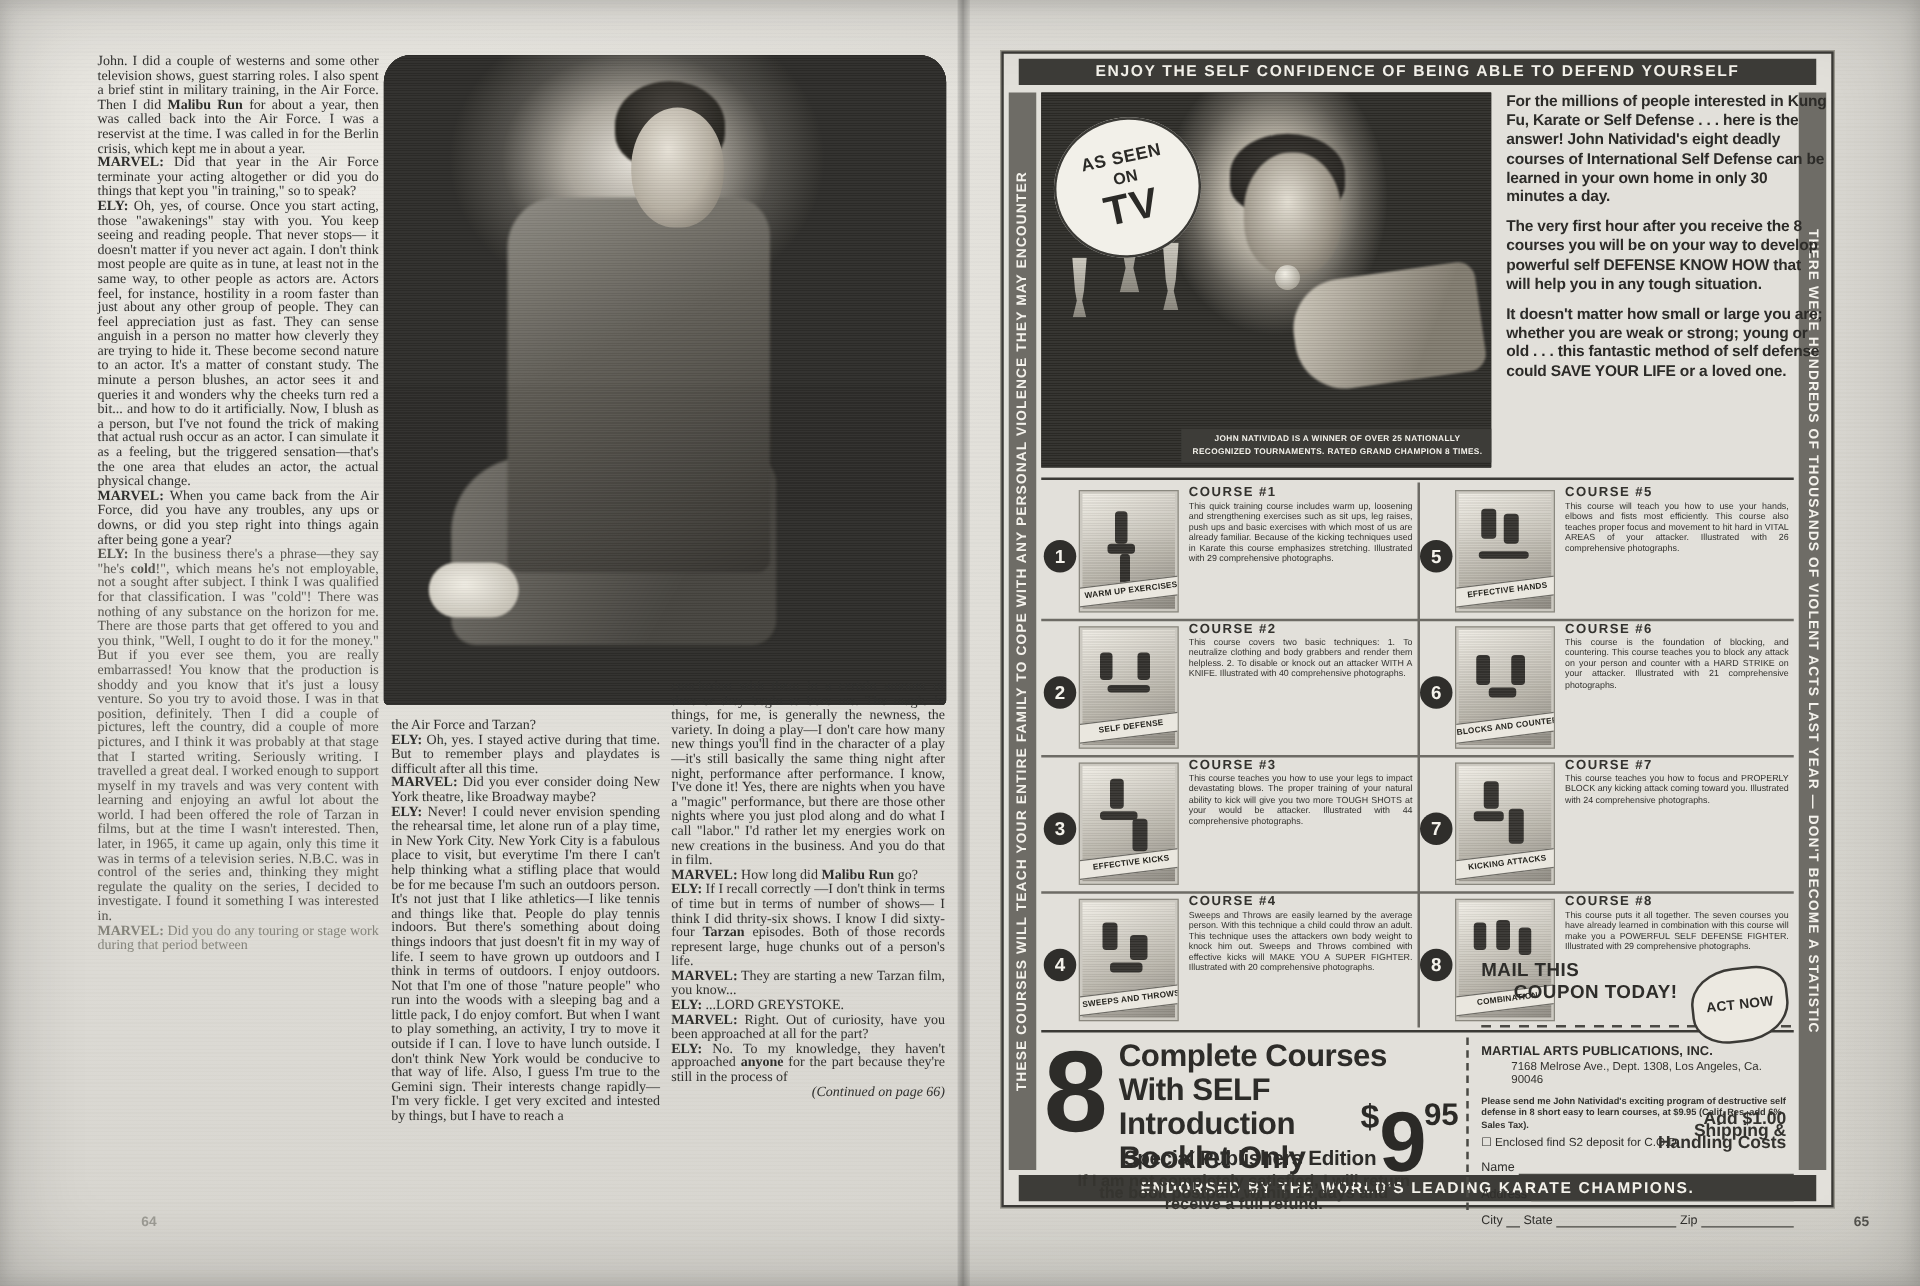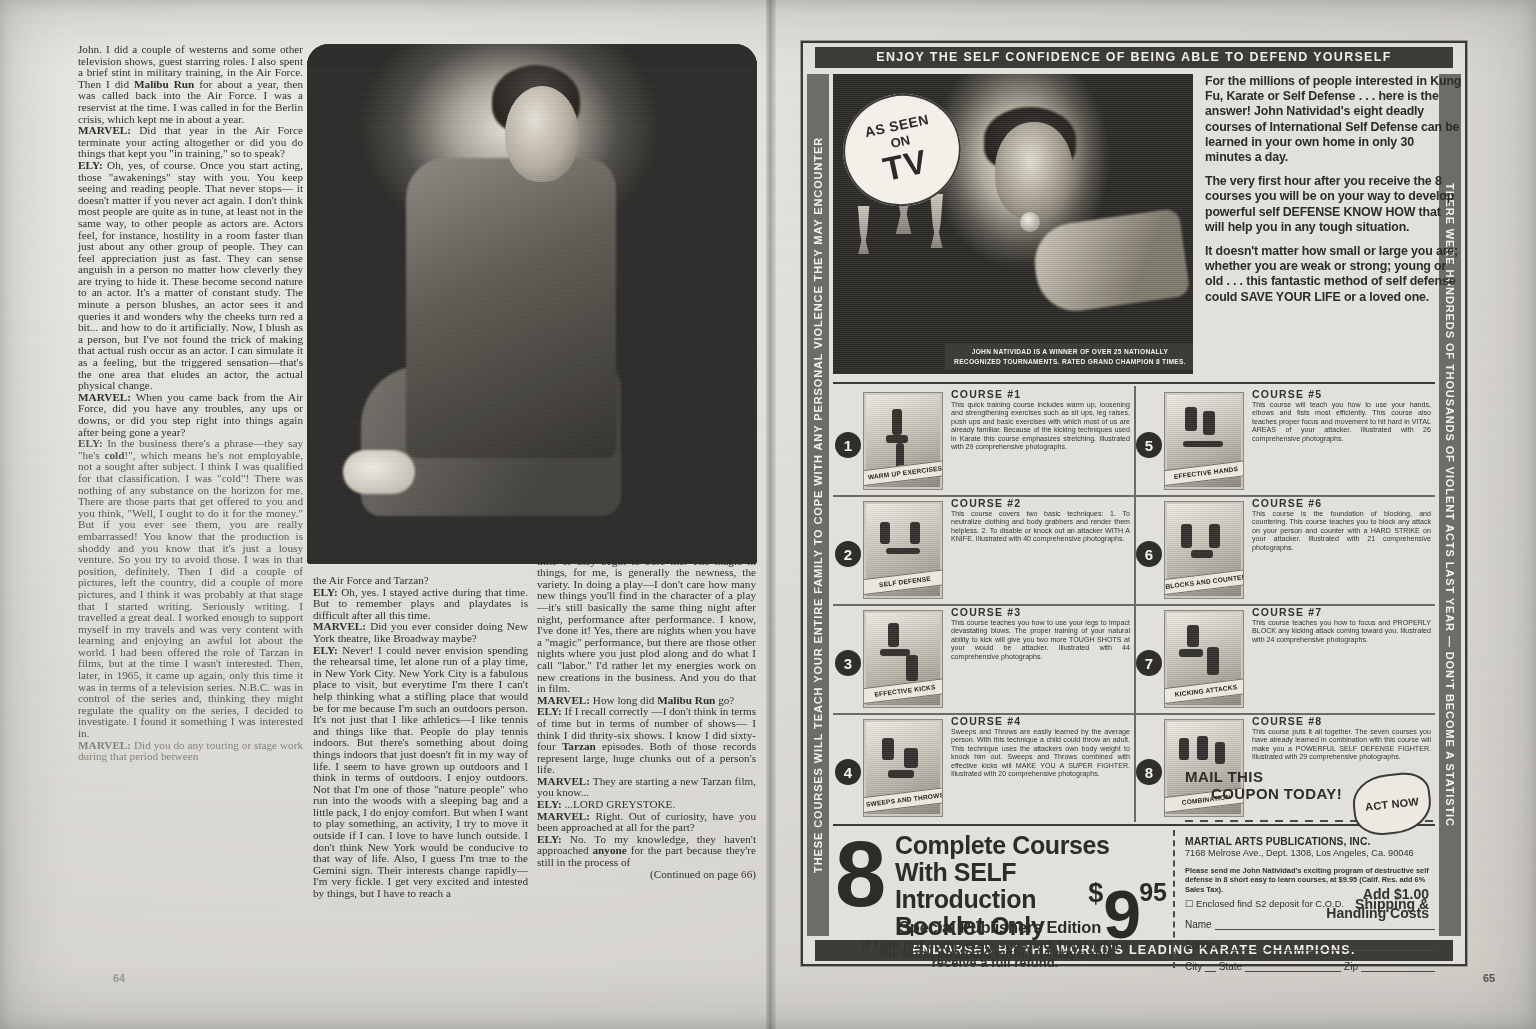--- a/index.html
+++ b/index.html
@@ -175,21 +175,21 @@
   .mailThis .l2{margin-left:26px;}
   .actNow{position:absolute;right:4px;top:-56px;width:74px;height:56px;
      background:#ece9e1;border:2px solid #3b3a36;
      border-radius:46% 34% 50% 38%;
      display:flex;align-items:center;justify-content:center;
      font-family:"Liberation Sans",sans-serif;font-weight:bold;font-size:11px;
      color:#2b2a27;transform:rotate(-6deg);letter-spacing:.2px;}
   .couponTop{position:absolute;left:10px;top:-10px;right:0;height:2px;
      background:repeating-linear-gradient(90deg,#4a4944 0 8px,transparent 8px 15px);}
   .pub{font-family:"Liberation Sans",sans-serif;font-weight:bold;font-size:10.3px;color:#2c2b28;margin-top:6px;letter-spacing:.1px;}
-  .addr{font-family:"Liberation Sans",sans-serif;font-size:9.2px;color:#33322e;margin-top:1px;}
+  .addr{font-family:"Liberation Sans",sans-serif;font-size:9.2px;color:#33322e;margin-top:1px;margin-left:24px;}
   .blurb{font-family:"Liberation Sans",sans-serif;font-weight:bold;font-size:7.4px;line-height:9.4px;
      color:#33322e;margin-top:8px;}
   .cod{font-family:"Liberation Sans",sans-serif;font-size:9.4px;color:#2f2e2b;margin-top:4px;}
   .shipping{position:absolute;right:6px;top:60px;width:112px;text-align:right;
      font-family:"Liberation Sans",sans-serif;font-weight:bold;font-size:14px;line-height:9.6px;color:#33322e;}
   .fieldRow{position:relative;margin-top:9px;font-family:"Liberation Sans",sans-serif;font-size:10px;color:#2f2e2b;
      display:flex;align-items:flex-end;gap:3px;}
   .fline{flex:1;border-bottom:1px solid #4a4944;height:11px;}
   .fline.short{flex:0 0 96px;}
   .fline.tiny{flex:0 0 74px;}
@@ -227,21 +227,21 @@
         <p><b>ELY:</b> Never! I could never envision spending the rehearsal time, let alone run of a play time, in New York City. New York City is a fabulous place to visit, but everytime I'm there I can't help thinking what a stifling place that would be for me because I'm such an outdoors person. It's not just that I like athletics—I like tennis and things like that. People do play tennis indoors. But there's something about doing things indoors that just doesn't fit in my way of life. I seem to have grown up outdoors and I think in terms of outdoors. I enjoy outdoors. Not that I'm one of those "nature people" who run into the woods with a sleeping bag and a little pack, I do enjoy comfort. But when I want to play something, an activity, I try to move it outside if I can. I love to have lunch outside. I don't think New York would be conducive to that way of life. Also, I guess I'm true to the Gemini sign. Their interests change rapidly—I'm very fickle. I get very excited and intested by things, but I have to reach a</p>
       </div>
     <div class="col" id="col3">
         <p>conclusion with them in a certain amount of time or they begin to bore me. The magic in things, for me, is generally the newness, the variety. In doing a play—I don't care how many new things you'll find in the character of a play—it's still basically the same thing night after night, performance after performance. I know, I've done it! Yes, there are nights when you have a "magic" performance, but there are those other nights where you just plod along and do what I call "labor." I'd rather let my energies work on new creations in the business. And you do that in film.</p>
         <p><b>MARVEL:</b> How long did <b>Malibu Run</b> go?</p>
         <p><b>ELY:</b> If I recall correctly —I don't think in terms of time but in terms of number of shows— I think I did thrity-six shows. I know I did sixty-four <b>Tarzan</b> episodes. Both of those records represent large, huge chunks out of a person's life.</p>
         <p><b>MARVEL:</b> They are starting a new Tarzan film, you know...</p>
         <p><b>ELY:</b> ...LORD GREYSTOKE.</p>
         <p><b>MARVEL:</b> Right. Out of curiosity, have you been approached at all for the part?</p>
         <p><b>ELY:</b> No. To my knowledge, they haven't approached <b>anyone</b> for the part because they're still in the process of</p>
-        <p style="text-align: right; ">(Continued on page 66)</p>
+        <p style="text-align: right; font-style: italic;">(Continued on page 66)</p>
       </div>
 
     <div class="pgnum" id="pg-left">64</div>
   </div>
 
   <div class="gutter"></div>
 
   <div class="rpage">
     <div class="adBorder"></div>
 

